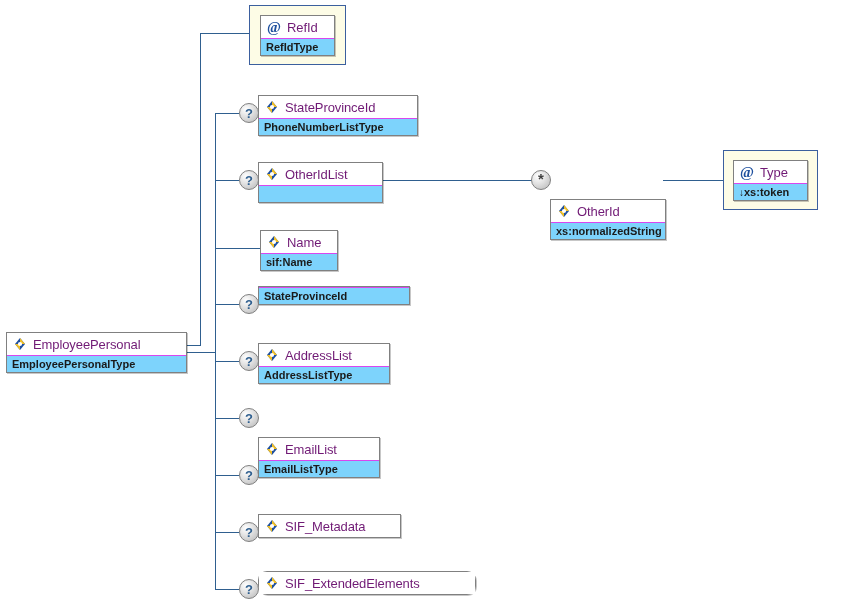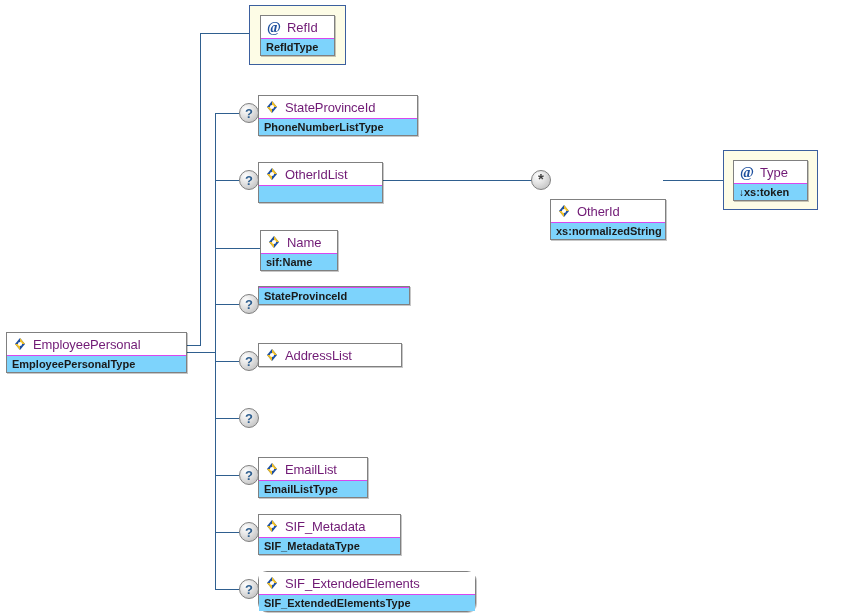--- a/index.html
+++ b/index.html
@@ -209,38 +209,39 @@
     </div>
     <div class="nb-type">sif:Name</div>
   </div>
 
   <div class="badge" style="left:239px; top:294px;">?</div>
   <div class="node" style="left:258px; top:286px; width:152px;">
     <div class="nb-type">StateProvinceId</div>
   </div>
 
   <div class="badge" style="left:239px; top:351px;">?</div>
-  <div class="node" style="left:258px; top:343px; width:144px;">
+  <div class="node" style="left:258px; top:343px; width:132px;">
     <div class="nb-name">
       <span class="icon">
         <svg width="16" height="16" viewBox="0 0 16 16">
           <path d="M3 8 L8 2 L13 8 L8 14 Z" fill="#1d4f9e"></path>
           <path d="M8 2 L13 8 L8 8 Z" fill="#f2c026"></path>
           <path d="M3 8 L8 8 L8 14 Z" fill="#f2c026"></path>
           <circle cx="8" cy="8" r="2.1" fill="#ffffff"></circle>
         </svg>
       </span>
       <span class="nb-label">AddressList</span>
     </div>
+    <div class="nb-type">AddressListType</div>
   </div>
 
   <div class="badge" style="left:239px; top:408px;">?</div>
 
   <div class="badge" style="left:239px; top:465px;">?</div>
-  <div class="node" style="left:258px; top:457px; width:110px;">
+  <div class="node" style="left:258px; top:437px; width:122px;">
     <div class="nb-name">
       <span class="icon">
         <svg width="16" height="16" viewBox="0 0 16 16">
           <path d="M3 8 L8 2 L13 8 L8 14 Z" fill="#1d4f9e"></path>
           <path d="M8 2 L13 8 L8 8 Z" fill="#f2c026"></path>
           <path d="M3 8 L8 8 L8 14 Z" fill="#f2c026"></path>
           <circle cx="8" cy="8" r="2.1" fill="#ffffff"></circle>
         </svg>
       </span>
       <span class="nb-label">EmailList</span>
@@ -254,37 +255,35 @@
       <span class="icon">
         <svg width="16" height="16" viewBox="0 0 16 16">
           <path d="M3 8 L8 2 L13 8 L8 14 Z" fill="#1d4f9e"></path>
           <path d="M8 2 L13 8 L8 8 Z" fill="#f2c026"></path>
           <path d="M3 8 L8 8 L8 14 Z" fill="#f2c026"></path>
           <circle cx="8" cy="8" r="2.1" fill="#ffffff"></circle>
         </svg>
       </span>
       <span class="nb-label">SIF_Metadata</span>
     </div>
-    <div class="nb-type">SIF_MetadataType</div>
   </div>
 
   <div class="badge" style="left:239px; top:579px;">?</div>
   <div class="node" style="left:258px; top:571px; width:218px;border-radius:9px;">
     <div class="nb-name">
       <span class="icon">
         <svg width="16" height="16" viewBox="0 0 16 16">
           <path d="M3 8 L8 2 L13 8 L8 14 Z" fill="#1d4f9e"></path>
           <path d="M8 2 L13 8 L8 8 Z" fill="#f2c026"></path>
           <path d="M3 8 L8 8 L8 14 Z" fill="#f2c026"></path>
           <circle cx="8" cy="8" r="2.1" fill="#ffffff"></circle>
         </svg>
       </span>
       <span class="nb-label">SIF_ExtendedElements</span>
     </div>
-    <div class="nb-type">SIF_ExtendedElementsType</div>
   </div>
 
   <div class="badge star" style="left:531px; top:170px;">*</div>
   <div class="node" style="left:550px; top:179px; width:116px;margin-top:20px;">
     <div class="nb-name">
       <span class="icon">
         <svg width="16" height="16" viewBox="0 0 16 16">
           <path d="M3 8 L8 2 L13 8 L8 14 Z" fill="#1d4f9e"></path>
           <path d="M8 2 L13 8 L8 8 Z" fill="#f2c026"></path>
           <path d="M3 8 L8 8 L8 14 Z" fill="#f2c026"></path>

